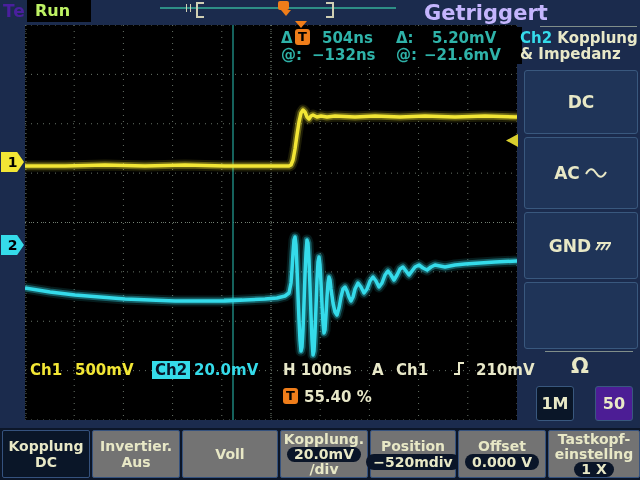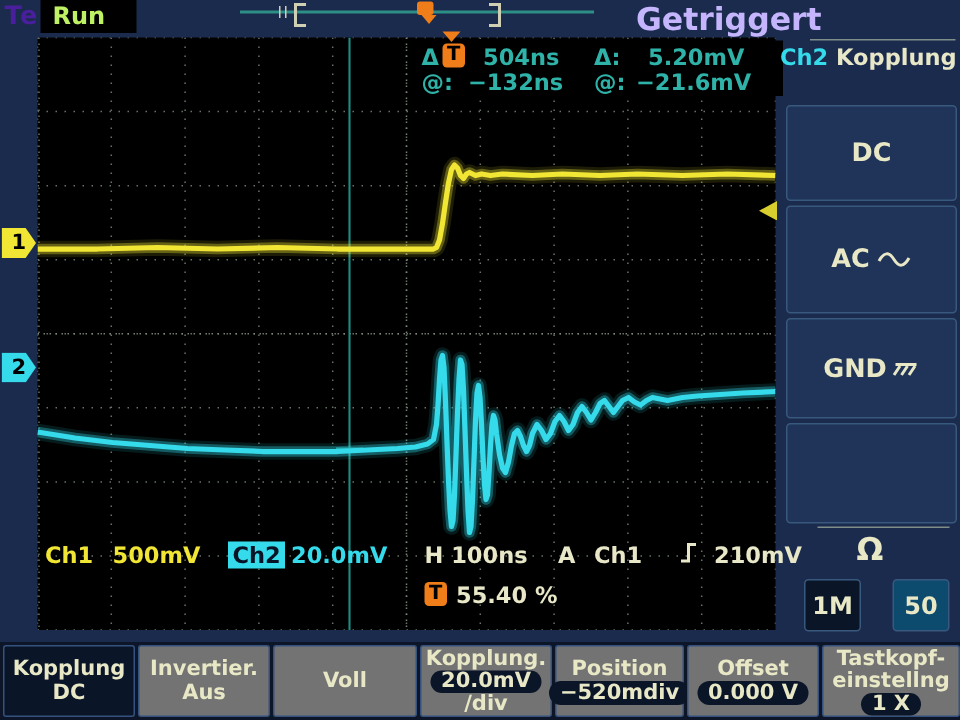--- a/index.html
+++ b/index.html
@@ -43,21 +43,21 @@
     color:#e8e8c6;font-size:17px;display:flex;align-items:center;justify-content:center;gap:4px;}
   #btn-dc{top:70px;height:62px;}
   #btn-ac{top:137px;height:70px;}
   #btn-gnd{top:212px;height:65px;text-align:right;}
   #btn-empty{top:282px;height:65px;}
   #psep{left:545px;top:351px;width:88px;height:1px;background:#9aa89a;opacity:.8;}
   #ohm{left:520px;top:354px;width:120px;text-align:center;color:#e8e8c6;font-size:21px;}
   .imp{top:386px;width:36px;height:33px;border:1px solid #39587e;border-radius:3px;color:#e8e8c6;
     font-size:16px;display:flex;align-items:center;justify-content:center;}
   #imp-1m{left:536px;background:#0a1628;}
-  #imp-50{left:595px;background:#0c4a6e;text-align:center;}
+  #imp-50{left:595px;background:#4c1d95;text-align:center;}
   
   #menubar{left:0;top:428px;width:640px;height:52px;background:#0c1628;}
   .mbtn{top:430px;height:46px;background:#737373;border:1px solid #35527e;border-radius:2px;
     color:#e8e8c6;font-size:14px;text-align:center;display:flex;flex-direction:column;justify-content:center;line-height:16px;}
   .mbtn.sel{background:#0a1628;}
   .pill{background:#0a1528;border-radius:9px;padding:0 7px;align-self:center;}
 </style>
 </head>
 <body>
 
@@ -137,20 +137,21 @@
     <path d="M2 14 H7 V3 H12" stroke="#e8e8c8" stroke-width="2" fill="none"></path>
   </svg>
   <div class="abs st cream" style="left:476px;top:361px">210mV</div>
   <div class="abs t-badge" style="left:283px;top:388px">T</div>
   <div class="abs st cream" style="left:304px;top:388px">55.40 %</div>
 
   <div class="abs" id="ptopline"></div>
   <div class="abs" id="ptitle">
     <span class="cyn">Ch2</span>
     <span>Kopplung</span><br>
+    <span>&amp; Impedanz</span>
   </div>
   <div class="abs pbtn" id="btn-dc">
     <span>DC</span>
   </div>
   <div class="abs pbtn" id="btn-ac">
     <span>AC</span>
     <svg width="24" height="14">
       <path d="M2 8 Q 7 -1 12 7 Q 17 15 22 6" stroke="#e8e8c6" stroke-width="2" fill="none"></path>
     </svg>
   </div>

